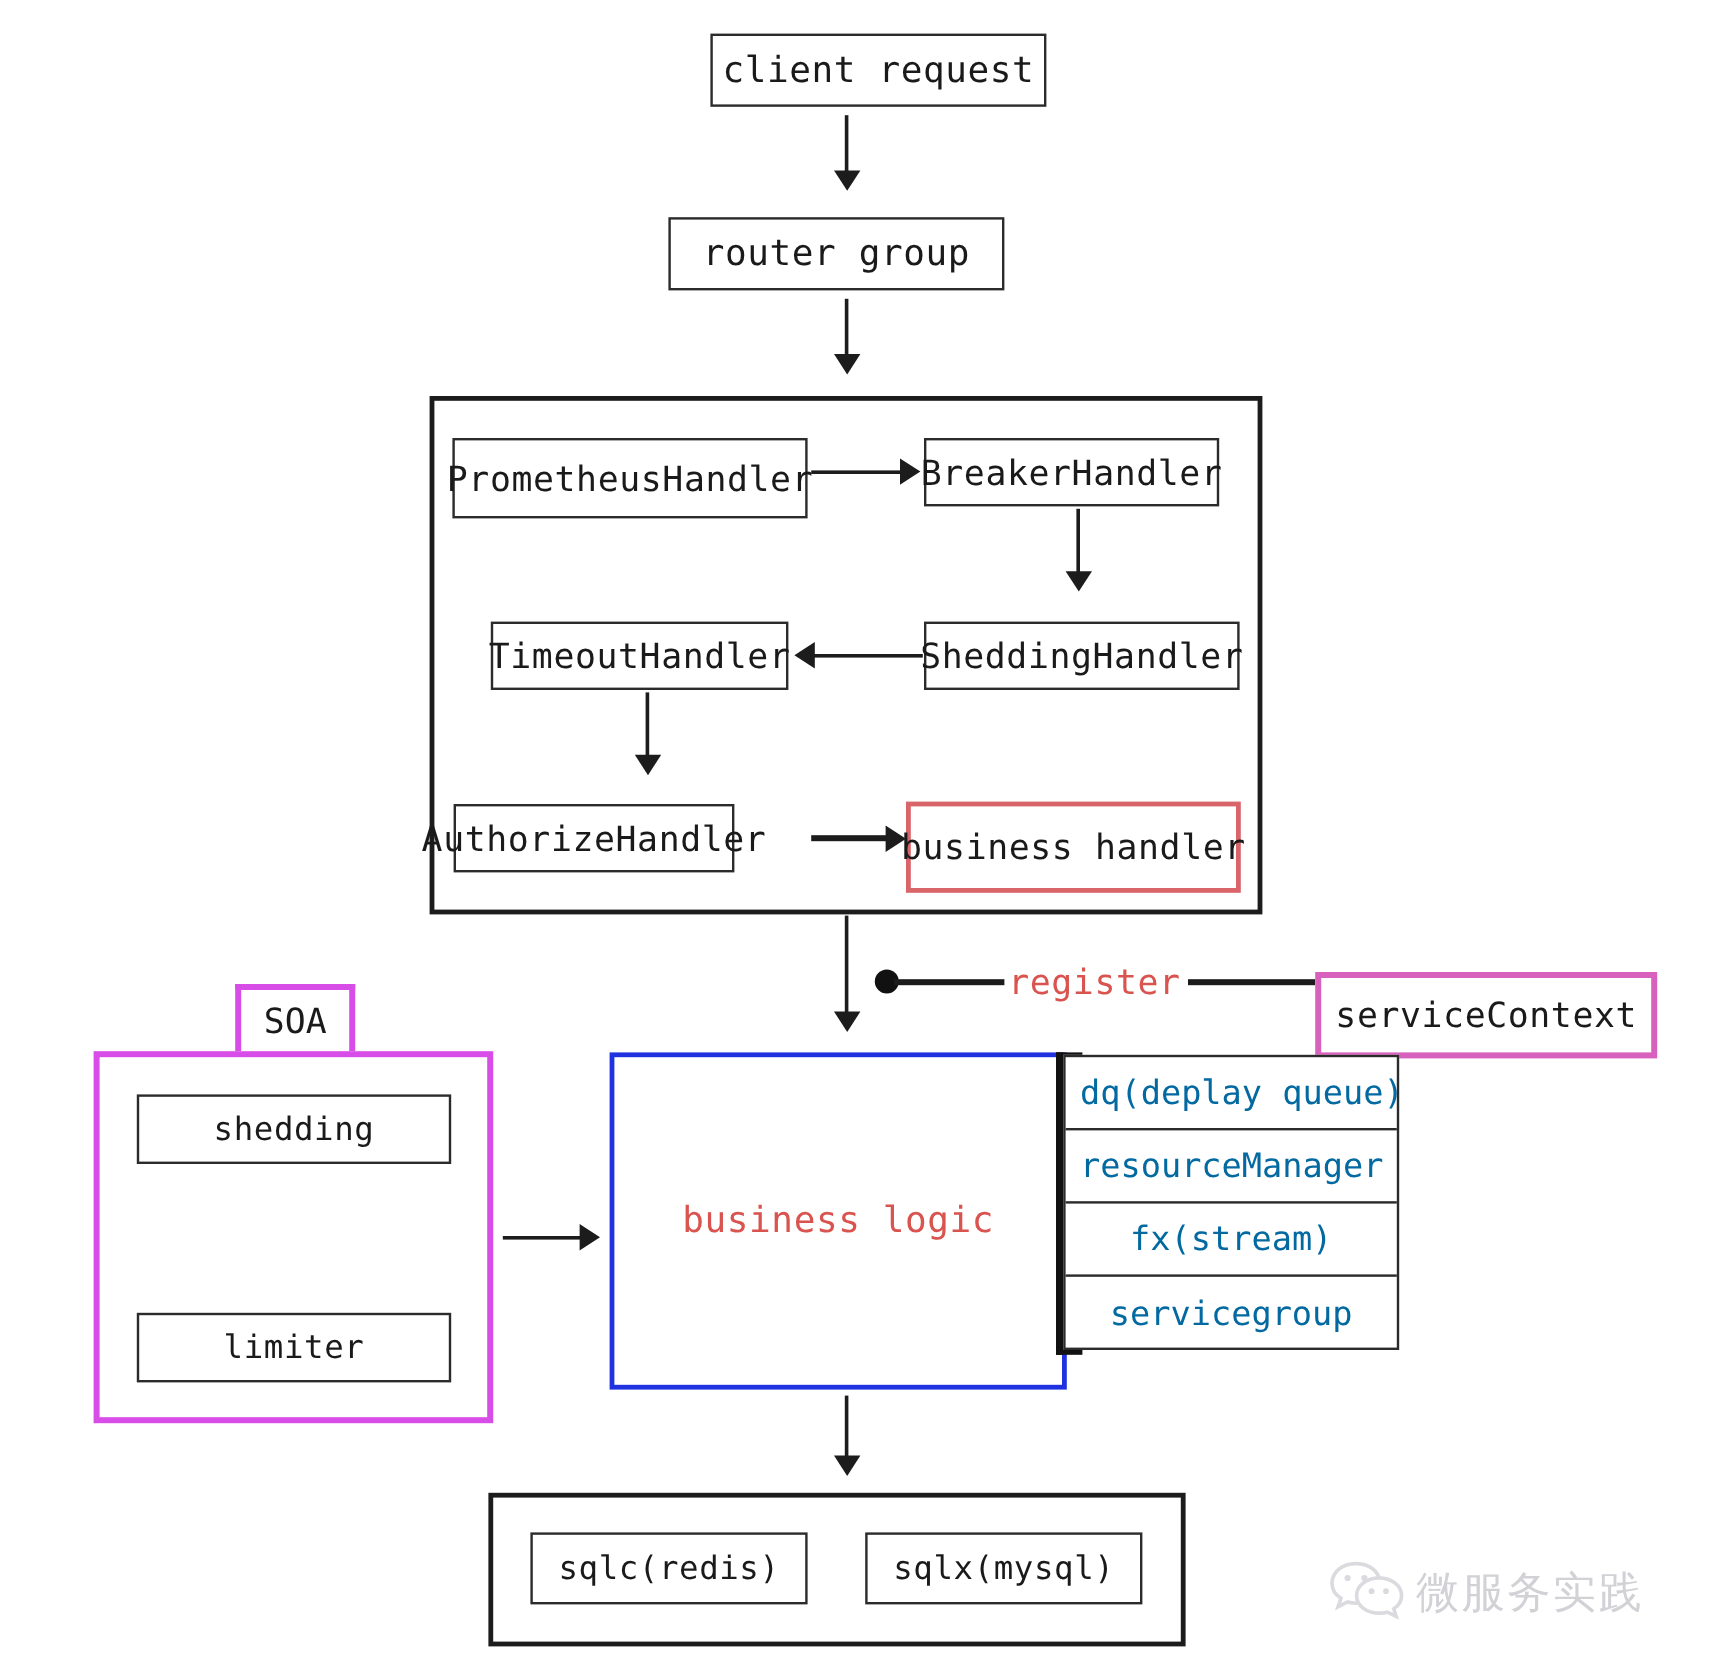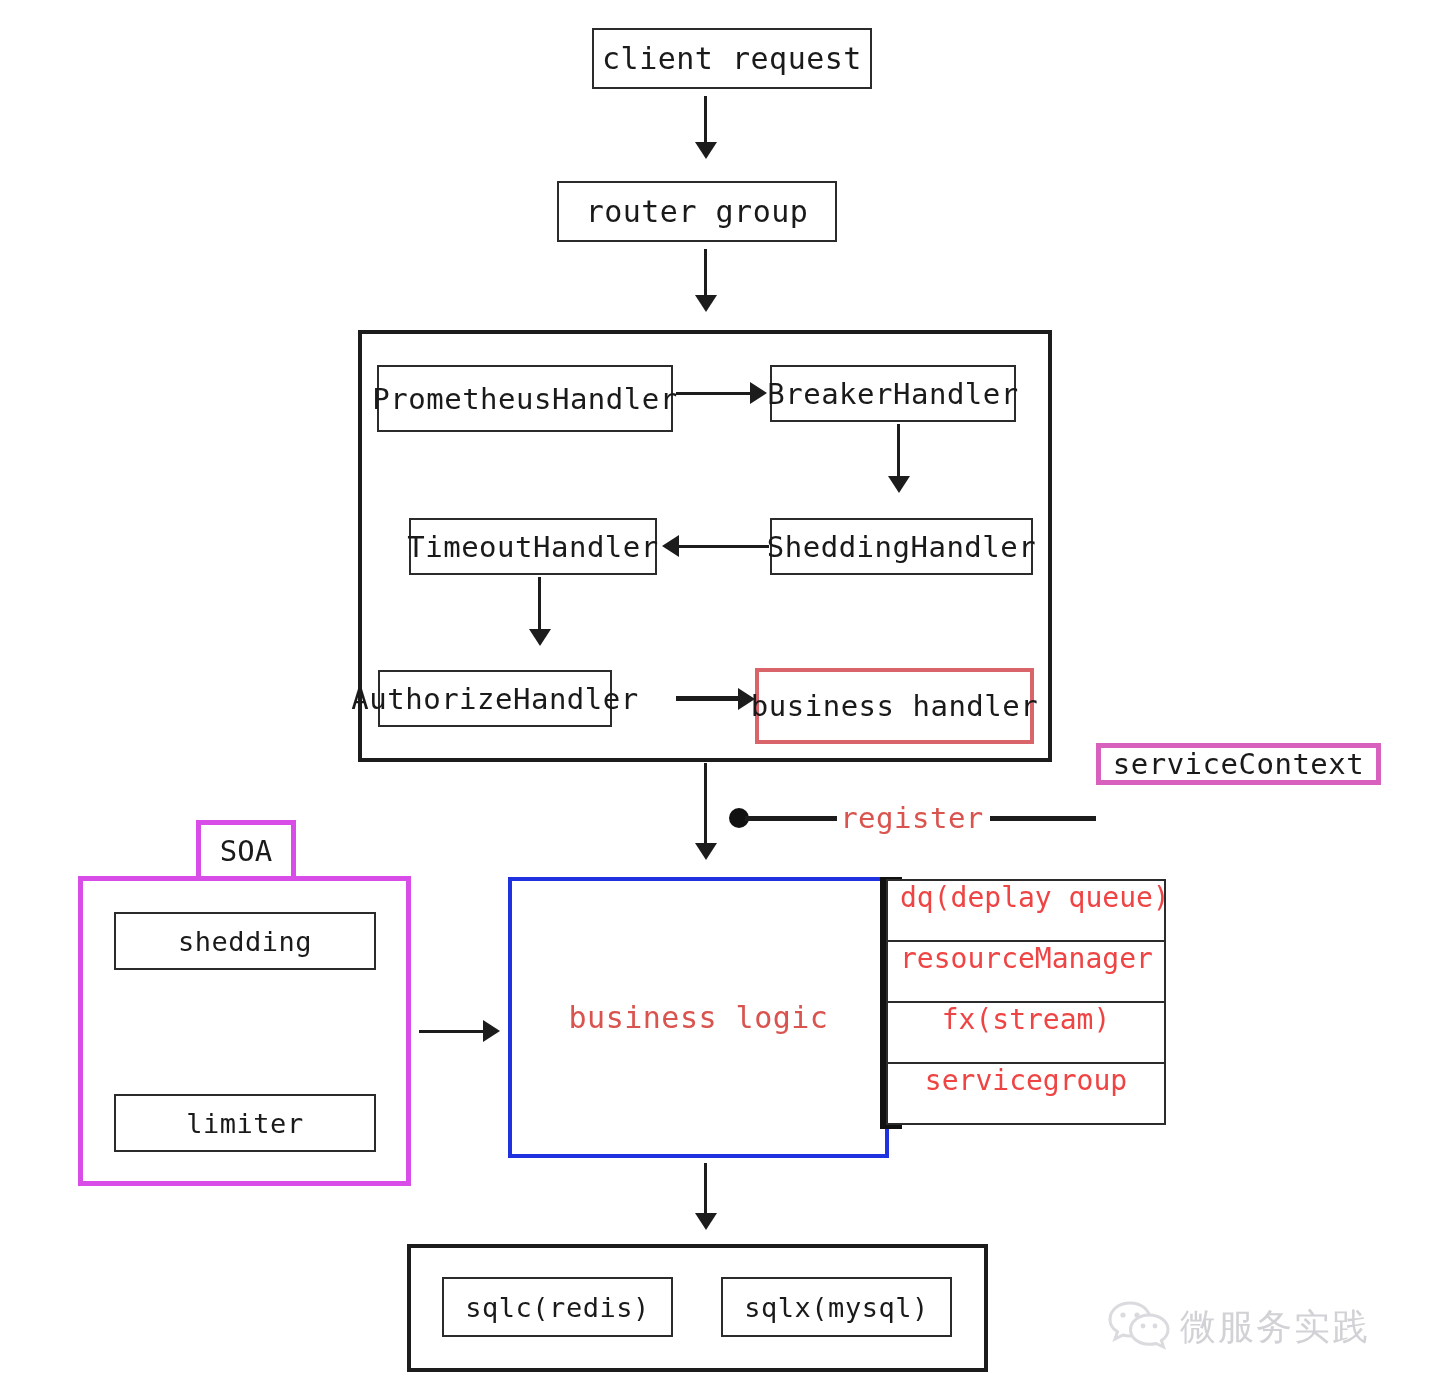--- a/index.html
+++ b/index.html
@@ -130,23 +130,23 @@
   #service-stack {
     position: absolute;
     box-sizing: border-box;
     border: 2px solid #2b2b2b;
     background: #ffffff;
   }
   .stack-row {
     box-sizing: border-box;
     border-bottom: 2px solid #2b2b2b;
     display: flex;
-    align-items: flex-start;
+    align-items: center;
     font-size: 28px;
-    color: #ef4444;
+    color: #0369a1;
     white-space: nowrap;
     height: 61px;
   }
   .stack-row:last-child { border-bottom: none; }
   .stack-left { justify-content: flex-start; padding-left: 12px; }
   .stack-center { justify-content: center; }
 
   
   .bracket-v {
     position: absolute;
@@ -232,21 +232,21 @@
   <div class="vline" style="left:704px; top:763px; height:82px;"></div>
   <div class="arrow-down" style="left:695px; top:843px;"></div>
 
   <div class="dot" style="left:729px; top:808px;"></div>
   <div class="hline-thick" style="left:745px; top:816px; width:92px;"></div>
   <div class="node node-md txt-red" style="left:842px; top:796px; width:140px; height:44px; border:none; background:transparent;">
     <span>register</span>
   </div>
   <div class="hline-thick" style="left:990px; top:816px; width:106px;"></div>
 
-  <div class="node node-md box-pink" style="left:1096px; top:743px; width:285px; height:42px;">
+  <div class="node node-md box-pink" style="left:1096px; top:810px; width:285px; height:72px;">
     <span>serviceContext</span>
   </div>
 
   <div id="soa-tab" style="left:196px; top:820px; width:100px; height:56px;">
     <span>SOA</span>
   </div>
   <div id="soa-group" class="box-magenta" style="left:78px; top:876px; width:333px; height:310px;"></div>
 
   <div class="node node-sm" style="left:114px; top:912px; width:262px; height:58px;">
     <span>shedding</span>

